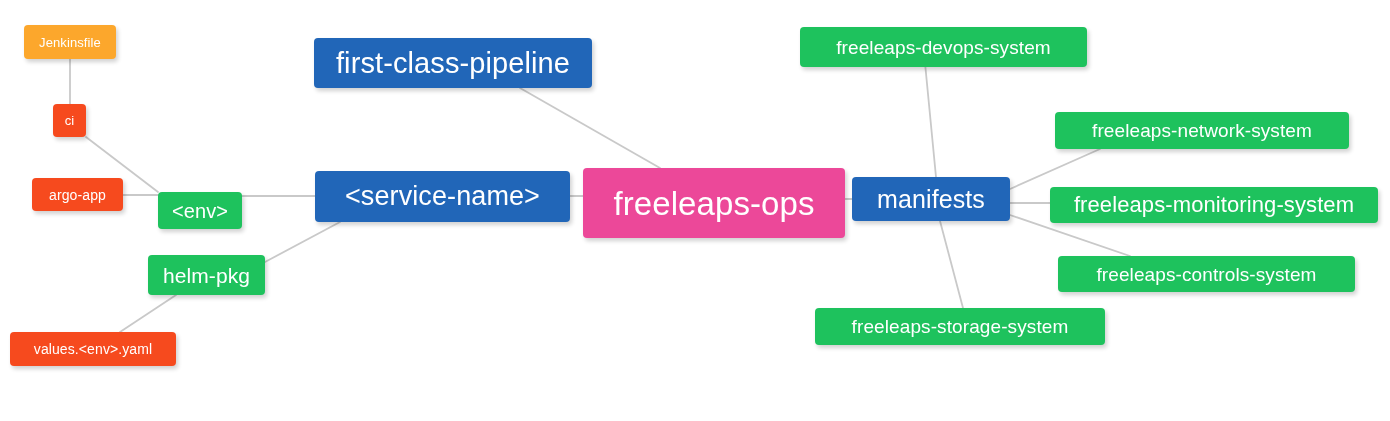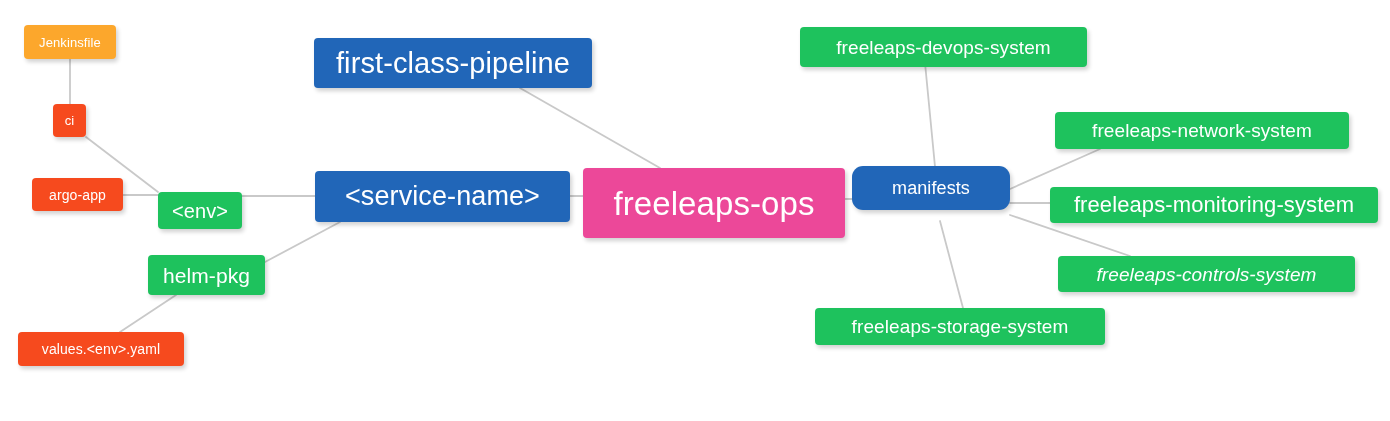--- a/index.html
+++ b/index.html
@@ -61,50 +61,50 @@
   <div id="node-layer">
       <div class="node" style="left: 24px; top: 25px; width: 92px; height: 34px; background: rgb(252, 167, 44); font-size: 13px;">
         <span>Jenkinsfile</span>
       </div>
       <div class="node" style="left: 53px; top: 104px; width: 33px; height: 33px; background: rgb(246, 74, 30); font-size: 13px;">
         <span>ci</span>
       </div>
       <div class="node" style="left: 32px; top: 178px; width: 91px; height: 33px; background: rgb(246, 74, 30); font-size: 14px;">
         <span>argo-app</span>
       </div>
-      <div class="node" style="left: 10px; top: 332px; width: 166px; height: 34px; background: rgb(246, 74, 30); font-size: 14px; margin-left: 8px;">
+      <div class="node" style="left: 10px; top: 332px; width: 166px; height: 34px; background: rgb(246, 74, 30); font-size: 14px;">
         <span>values.&lt;env&gt;.yaml</span>
       </div>
       <div class="node" style="left: 158px; top: 192px; width: 84px; height: 37px; background: rgb(30, 194, 93); font-size: 20px;">
         <span>&lt;env&gt;</span>
       </div>
       <div class="node" style="left: 148px; top: 255px; width: 117px; height: 40px; background: rgb(30, 194, 93); font-size: 21px;">
         <span>helm-pkg</span>
       </div>
       <div class="node" style="left: 314px; top: 38px; width: 278px; height: 50px; background: rgb(33, 102, 184); font-size: 29px;">
         <span>first-class-pipeline</span>
       </div>
       <div class="node" style="left: 315px; top: 171px; width: 255px; height: 51px; background: rgb(33, 102, 184); font-size: 27px;">
         <span>&lt;service-name&gt;</span>
       </div>
       <div class="node" style="left: 583px; top: 168px; width: 262px; height: 70px; background: #ec4899; font-size: 33px;">
         <span>freeleaps-ops</span>
       </div>
-      <div class="node" style="left: 852px; top: 166px; width: 158px; height: 44px; background: rgb(33, 102, 184); font-size: 18px; border-radius: 11px;">
+      <div class="node" style="left: 852px; top: 177px; width: 158px; height: 44px; background: rgb(33, 102, 184); font-size: 25px;">
         <span>manifests</span>
       </div>
       <div class="node" style="left: 800px; top: 27px; width: 287px; height: 40px; background: rgb(30, 194, 93); font-size: 19px;">
         <span>freeleaps-devops-system</span>
       </div>
       <div class="node" style="left: 1055px; top: 112px; width: 294px; height: 37px; background: rgb(30, 194, 93); font-size: 19px;">
         <span>freeleaps-network-system</span>
       </div>
       <div class="node" style="left: 1050px; top: 187px; width: 328px; height: 36px; background: rgb(30, 194, 93); font-size: 22px;">
         <span>freeleaps-monitoring-system</span>
       </div>
-      <div class="node" style="left: 1058px; top: 256px; width: 297px; height: 36px; background: rgb(30, 194, 93); font-size: 19px; font-style: italic;">
+      <div class="node" style="left: 1058px; top: 256px; width: 297px; height: 36px; background: rgb(30, 194, 93); font-size: 19px;">
         <span>freeleaps-controls-system</span>
       </div>
       <div class="node" style="left: 815px; top: 308px; width: 290px; height: 37px; background: rgb(30, 194, 93); font-size: 19px;">
         <span>freeleaps-storage-system</span>
       </div>
     </div>
 </div>
 
 </body></html>

